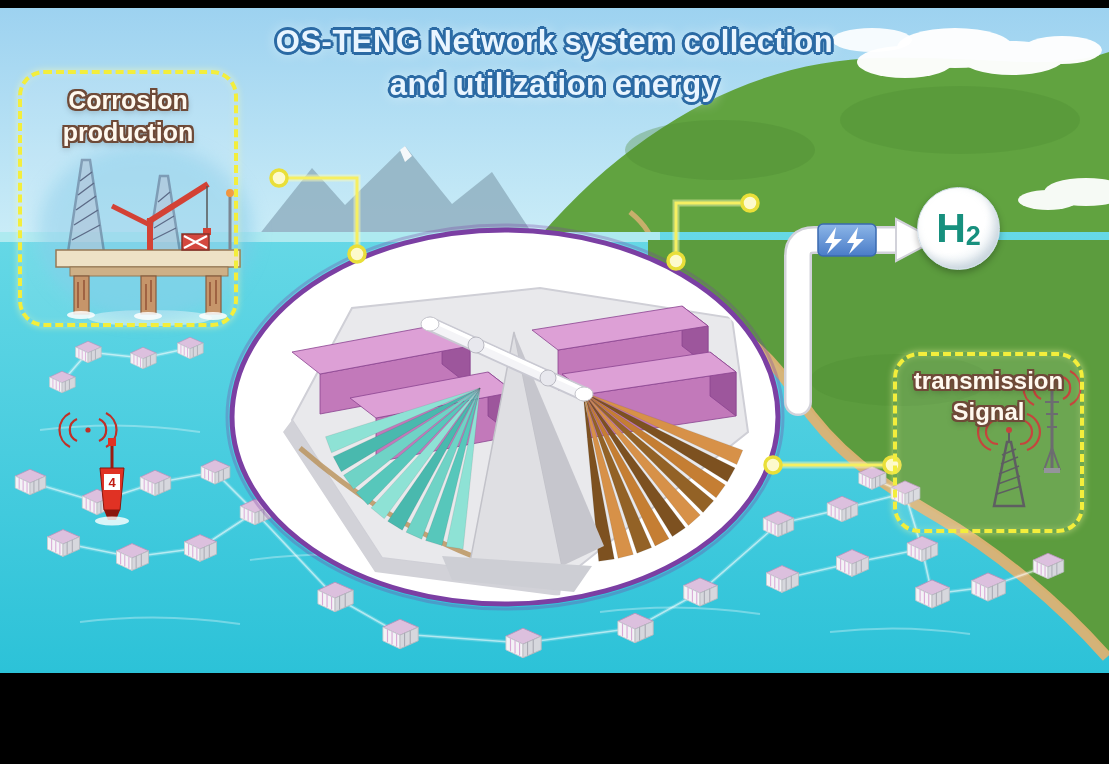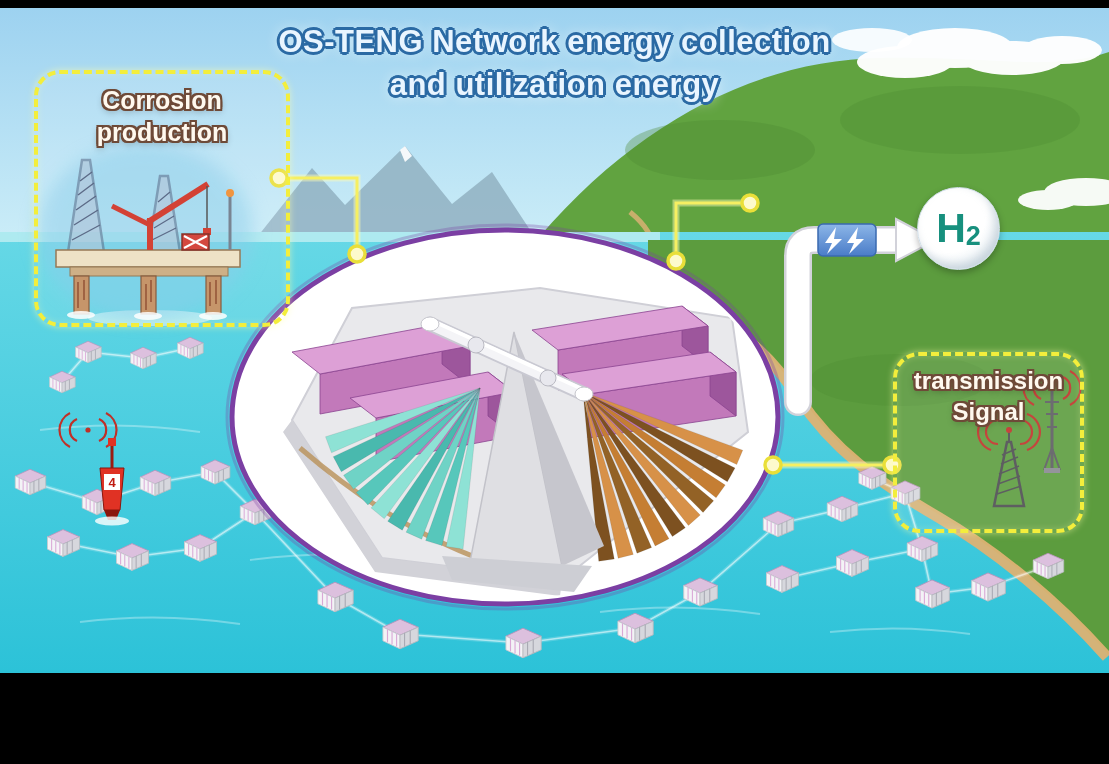--- a/index.html
+++ b/index.html
@@ -13,21 +13,21 @@
     font-weight:bold;font-size:31px;line-height:1.4;letter-spacing:.5px;color:#e9f5ff;
     text-shadow:-2px -2px 0 #2b6aa4,2px -2px 0 #2b6aa4,-2px 2px 0 #2b6aa4,2px 2px 0 #2b6aa4,
       -3px 0 0 #2b6aa4,3px 0 0 #2b6aa4,0 -3px 0 #2b6aa4,0 3px 0 #2b6aa4,0 0 14px rgba(255,255,255,.95)}
 
   .callout{position:absolute;border:4px dashed #f3ee3c;border-radius:26px;
     background:rgba(255,255,255,.10);box-shadow:0 0 7px rgba(255,255,170,.55), inset 0 0 6px rgba(255,255,170,.25)}
   .callout .label{position:absolute;top:10px;left:0;width:100%;text-align:center;
     font-weight:bold;font-size:25px;line-height:1.28;color:#fff9ef;
     text-shadow:-2px -2px 0 #6e4a38,2px -2px 0 #6e4a38,-2px 2px 0 #6e4a38,2px 2px 0 #6e4a38,
       -2px 0 0 #6e4a38,2px 0 0 #6e4a38,0 -2px 0 #6e4a38,0 2px 0 #6e4a38,0 3px 7px rgba(0,0,0,.35)}
-  .callout-corrosion{left:34px;top:62px;width:256px;height:257px}
+  .callout-corrosion{left:18px;top:62px;width:220px;height:257px}
   .callout-hydrogen{left:753px;top:119px;width:257px;height:196px}
   .callout-signal{left:893px;top:344px;width:191px;height:181px}
   .callout-signal .label{font-size:24px}
 
   .h2-badge{position:absolute;left:917px;top:179px;width:83px;height:83px;border-radius:50%;
     background:radial-gradient(circle at 35% 30%, #ffffff 52%, #e4edf3 84%, #ccd9e3 100%);
     border:1px solid #cfdde8;box-shadow:0 3px 7px rgba(0,0,0,.28), inset -4px -5px 9px rgba(150,170,185,.4);
     display:flex;align-items:center;justify-content:center;font-weight:bold;color:#17907e}
   .h2-badge .sym{font-size:41px}
   .h2-badge sub{font-size:27px;font-weight:bold;transform:translateY(8px)}
@@ -311,21 +311,21 @@
             <path d="M 1041 377 A 12 12 0 0 0 1041 399"></path>
               <path d="M 1034 371 A 19 19 0 0 0 1034 405"></path>
             <path d="M 1063 377 A 12 12 0 0 1 1063 399"></path>
               <path d="M 1070 371 A 19 19 0 0 1 1070 405"></path>
           </g>
         </g>
       </g>
     </svg>
 
     <div class="fig-title">
-      <div>OS-TENG Network energy collection</div>
+      <div>OS-TENG Network system collection</div>
       <div>and utilization energy</div>
     </div>
 
     <div class="callout callout-corrosion">
       <div class="label">
         <div>Corrosion</div>
         <div>production</div>
       </div>
     </div>
     <div class="callout callout-signal">

